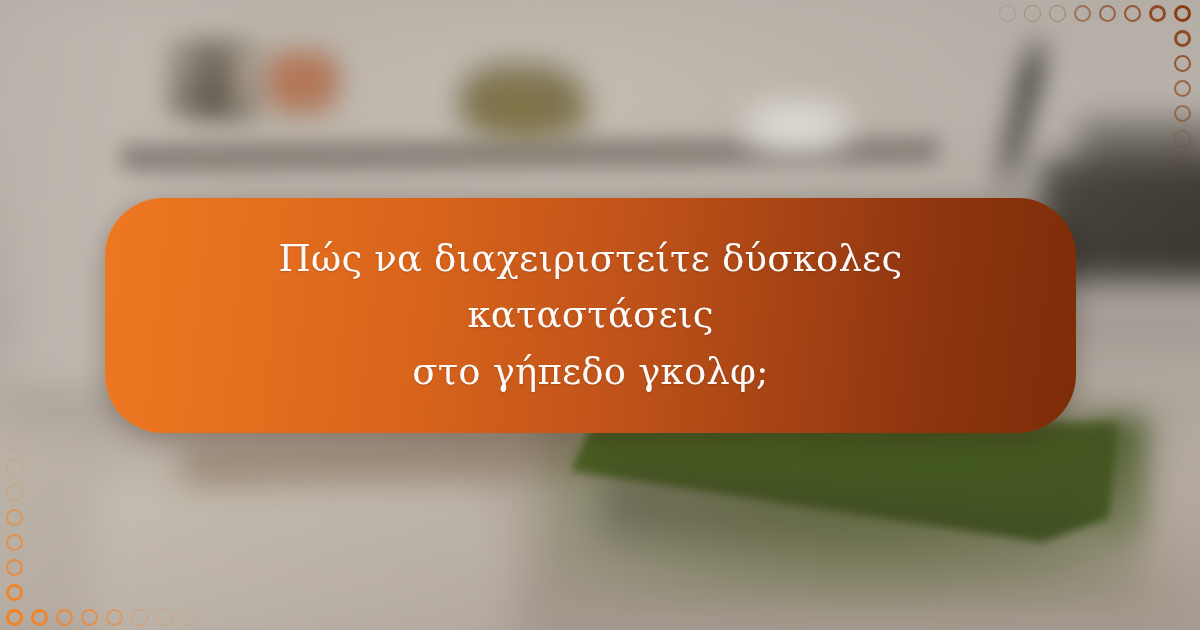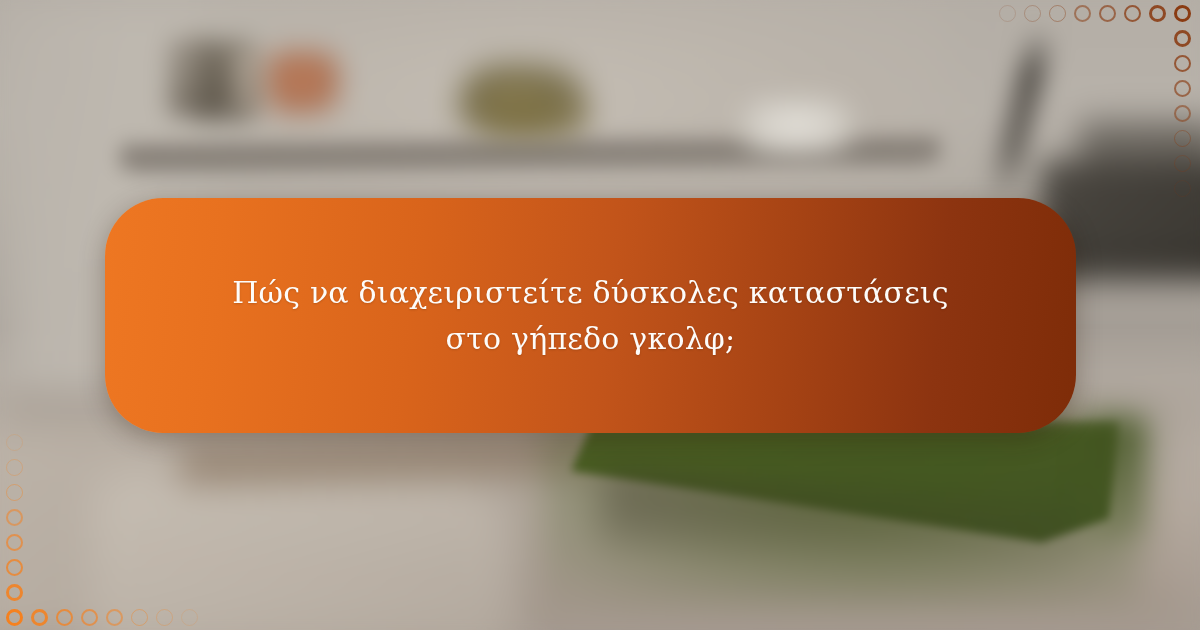--- a/index.html
+++ b/index.html
@@ -219,21 +219,21 @@
         #7e2c08 100%);
     box-shadow:0 6px 26px rgba(40,20,8,.30);
     display:flex;
     align-items:center;
     justify-content:center;
     padding:22px 72px;
   }
   #card-title{
     color:#fdfcfa;
     font-family:"DejaVu Serif", serif;
-    font-size:30px;
+    font-size:37px;
     font-weight:400;
     line-height:1.53;
     text-align:center;
     letter-spacing:.2px;
     text-shadow:0 1px 2px rgba(70,30,10,.22);
     white-space:pre-line;
   }
 </style>
 </head>
 <body>

